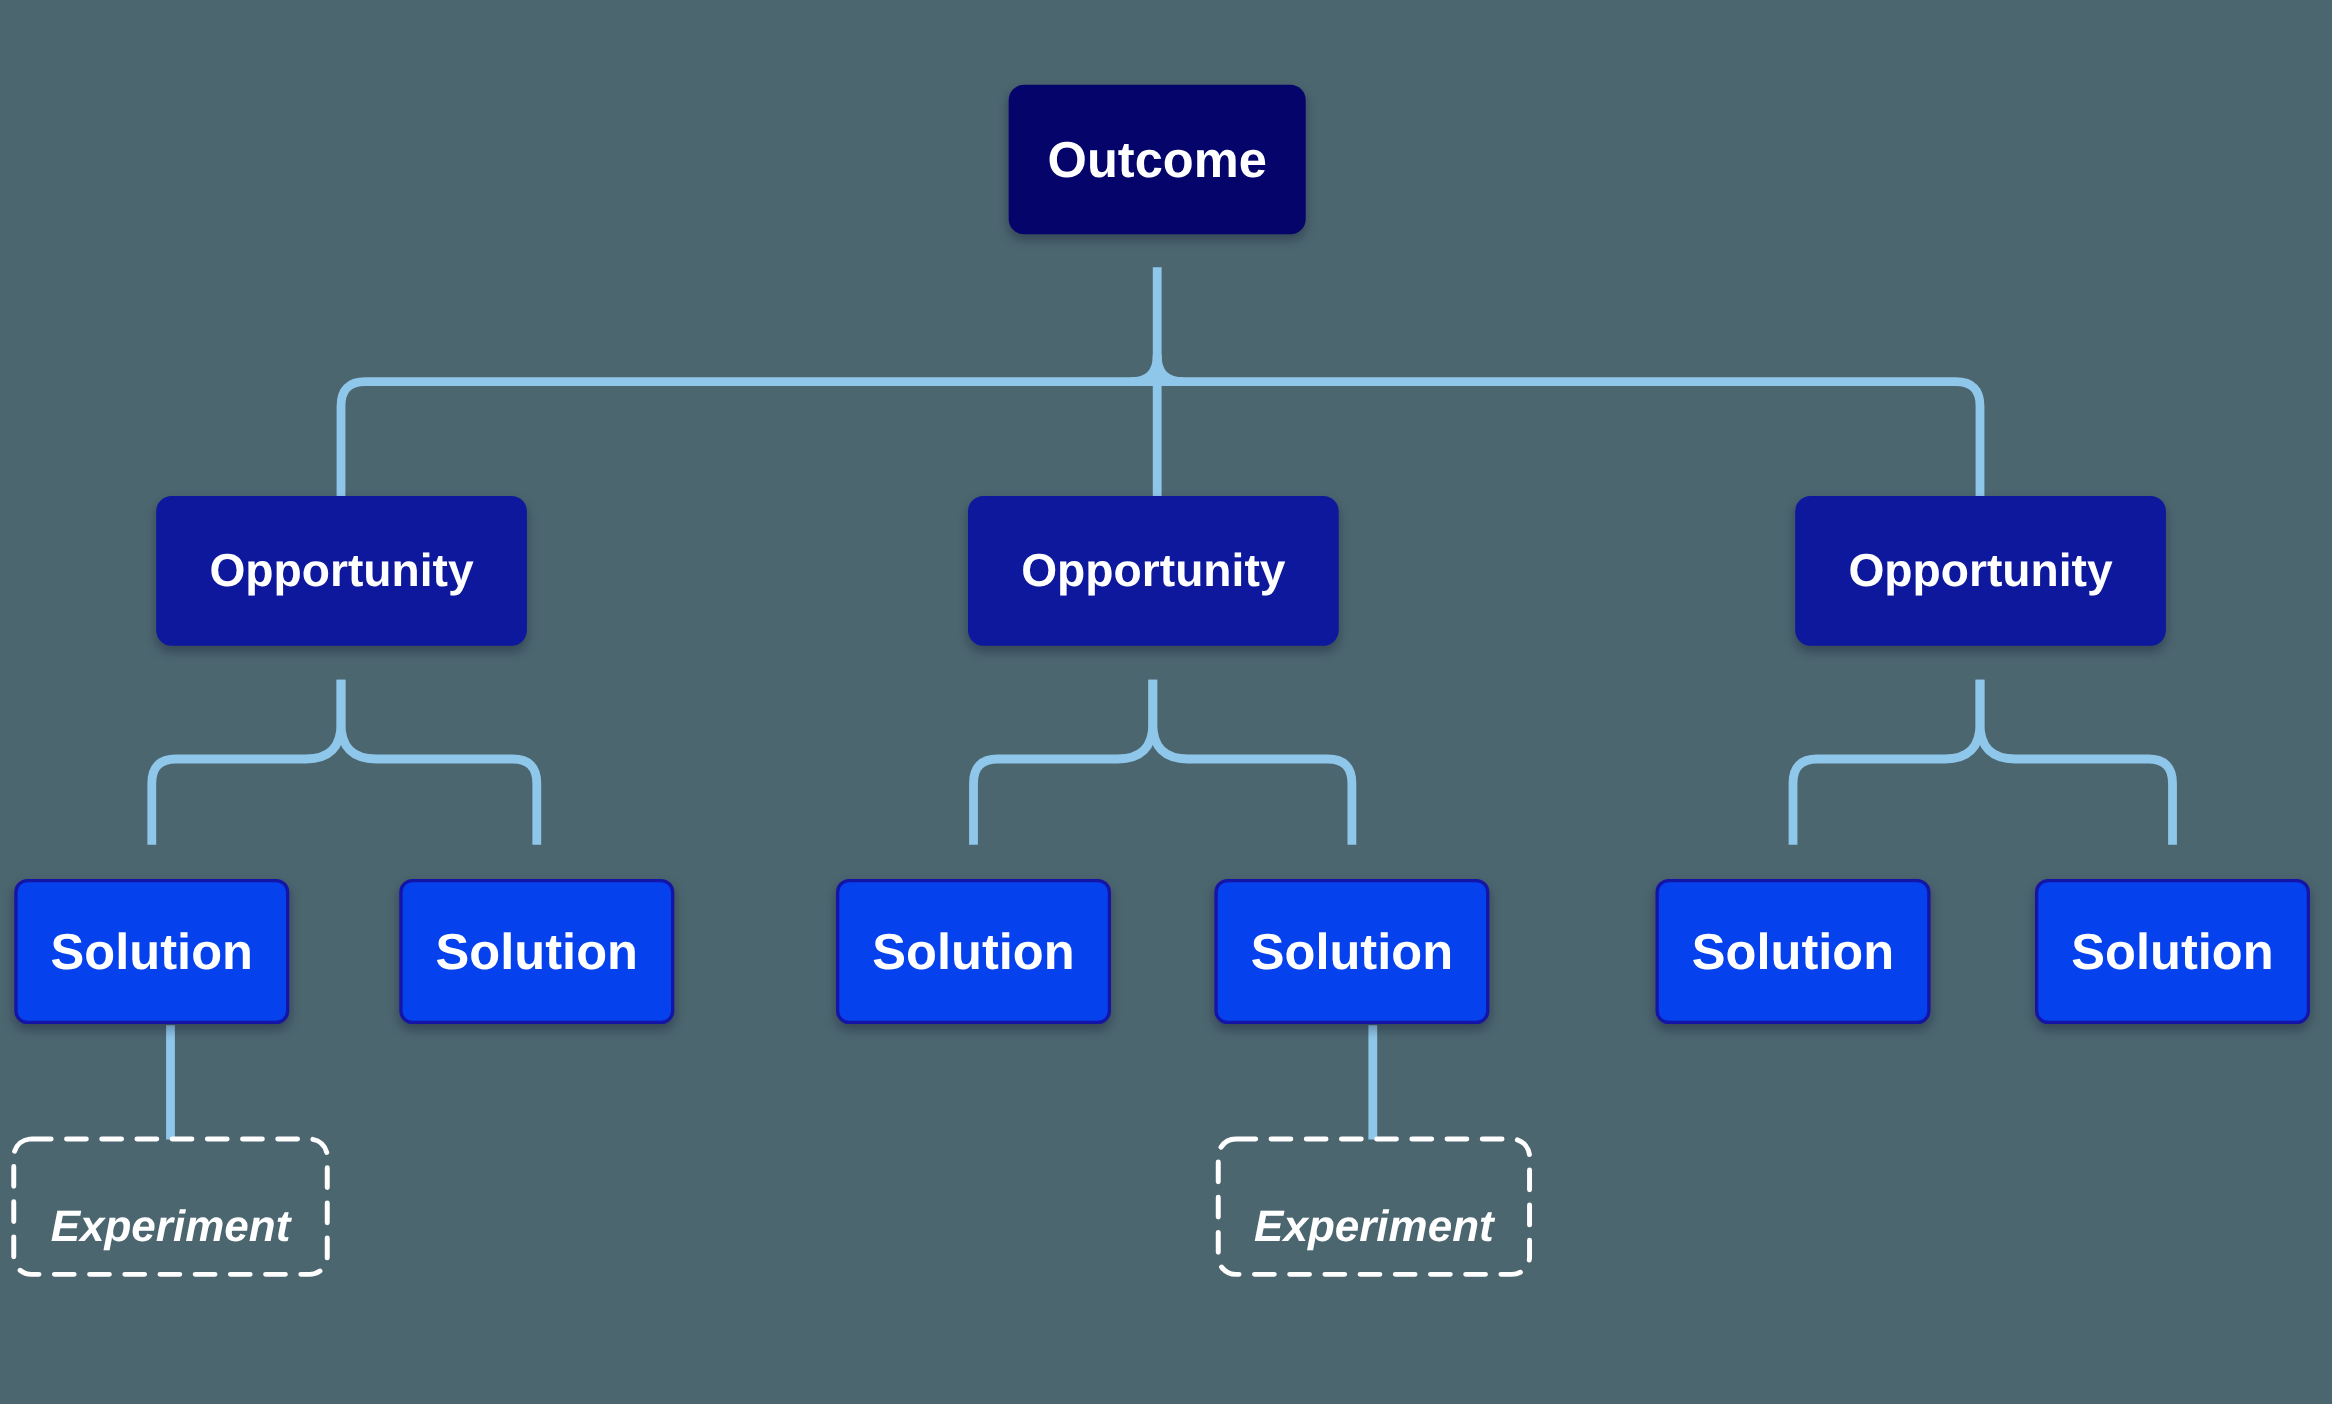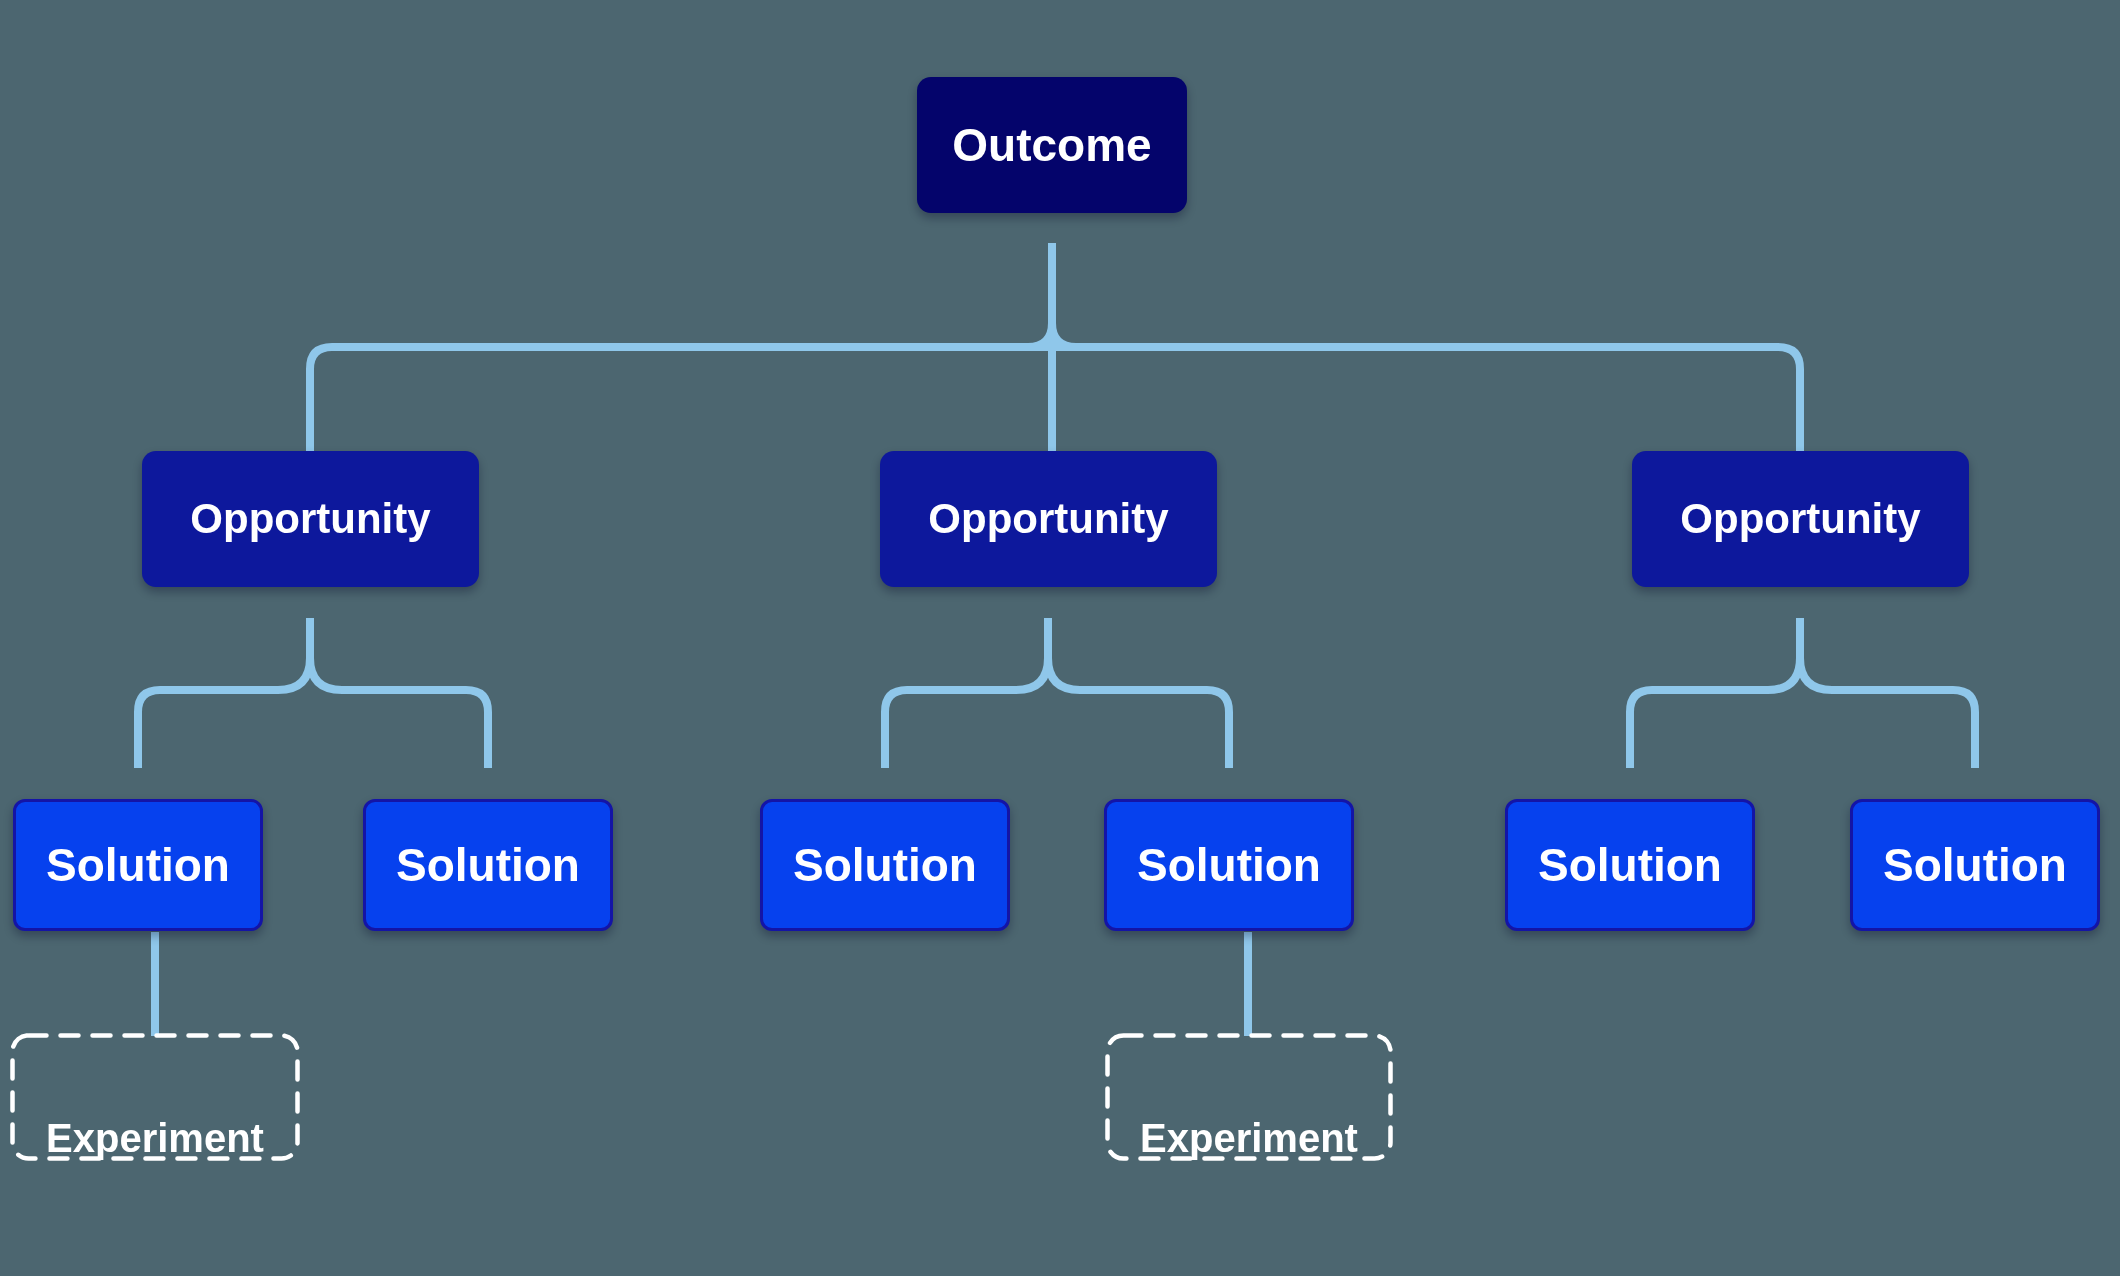--- a/index.html
+++ b/index.html
@@ -44,22 +44,22 @@
   .opp-1{left:142px;} .opp-2{left:880px;} .opp-3{left:1632px;}
   .solution{
     top:765px;width:250px;height:132px;
     background:var(--solution-fill);
     border:3px solid var(--solution-border);
     border-radius:12px;font-size:46px;margin-top:34px;
   }
   .sol-1{left:13px;} .sol-2{left:363px;} .sol-3{left:760px;}
   .sol-4{left:1104px;} .sol-5{left:1505px;} .sol-6{left:1850px;}
   .experiment{
-    top:1074px;height:128px;
-    background:transparent;font-size:40px;
+    top:1051px;height:128px;
+    background:transparent;font-size:40px;font-style:italic;
   }
   .exp-1{left:10px;width:290px;}
   .exp-2{left:1105px;width:288px;}
 </style>
 </head>
 <body>
 
 <div class="canvas">
 
   <svg class="connectors" viewBox="0 0 2120 1276" xmlns="http://www.w3.org/2000/svg">

